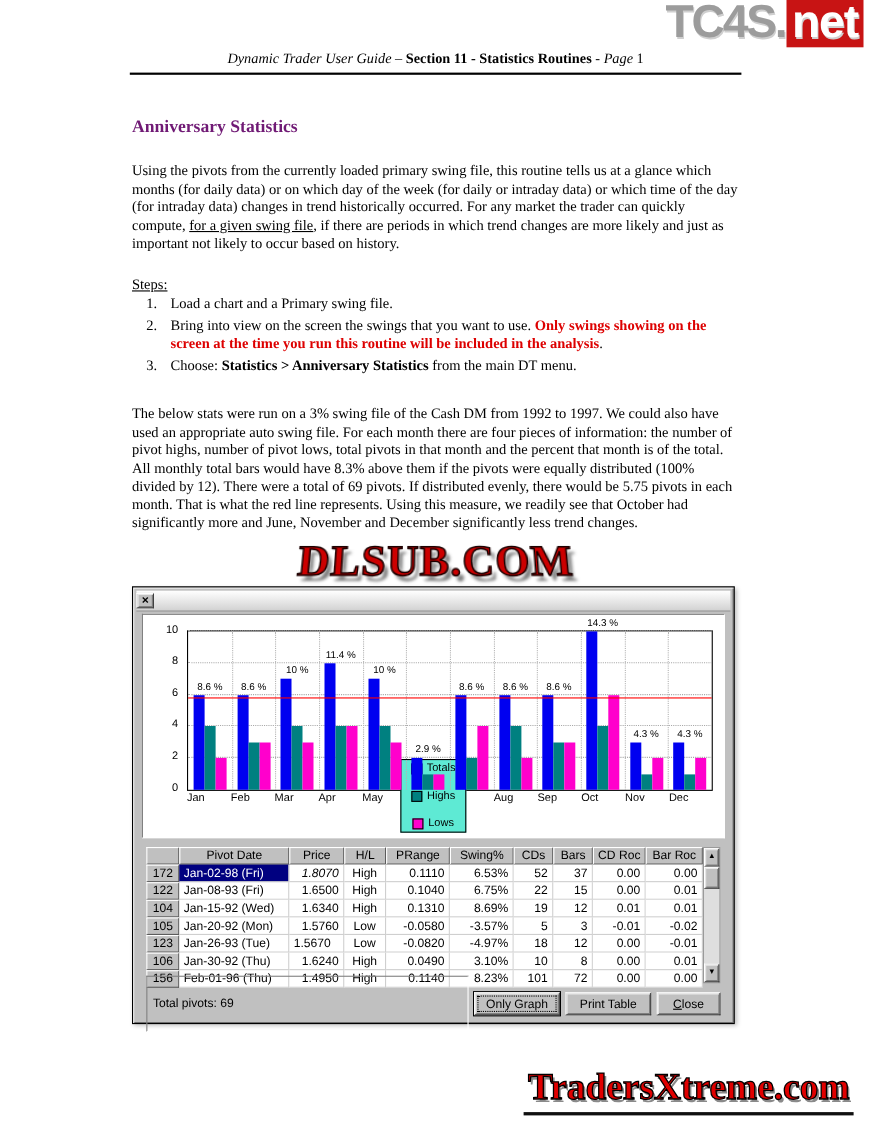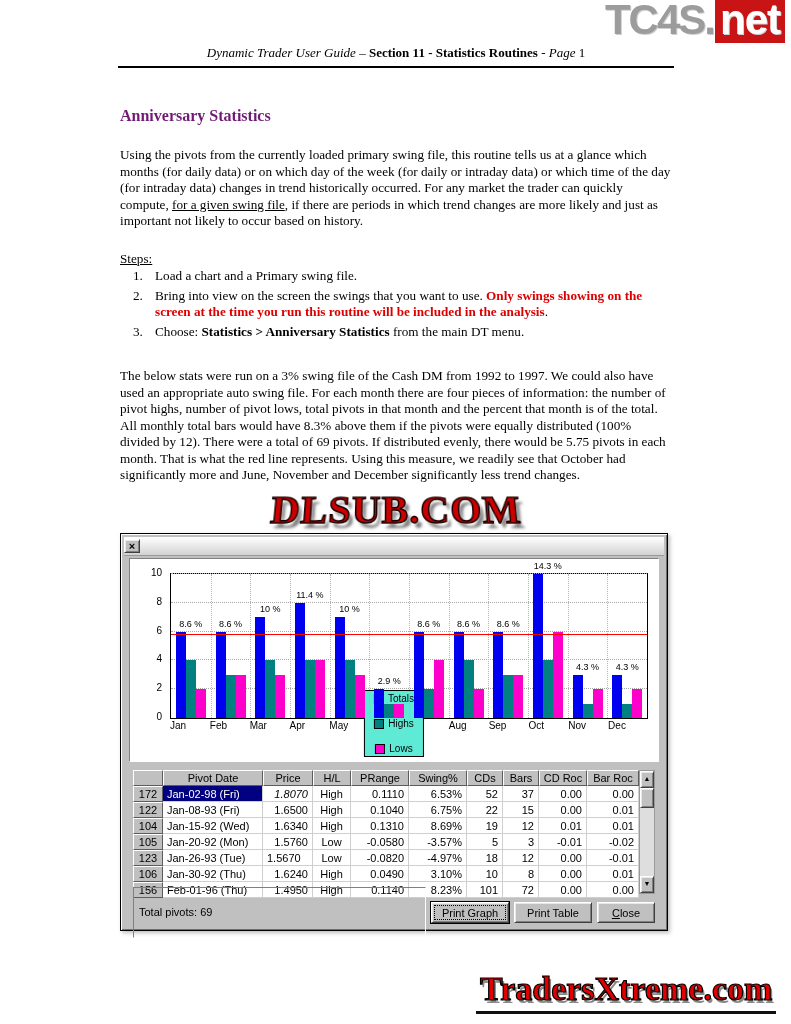--- a/index.html
+++ b/index.html
@@ -388,20 +388,20 @@
       <div class="scrollbar">
         <div class="sb-btn"><span>▲</span></div>
         <div class="sb-thumb"></div>
         <div class="sb-track"></div>
         <div class="sb-btn"><span>▼</span></div>
       </div>
     </div>
 
     <div class="statusbar">
       <div class="status-panel">Total pivots: 69</div>
-      <button class="btn default">Print Graph</button>
+      <button class="btn default">Only Graph</button>
       <button class="btn">Print Table</button>
       <button class="btn narrow"><u>C</u><span>lose</span></button>
     </div>
   </div>
 
   <div class="footer-logo">TradersXtreme.com</div>
 </div>
 
 </body></html>

